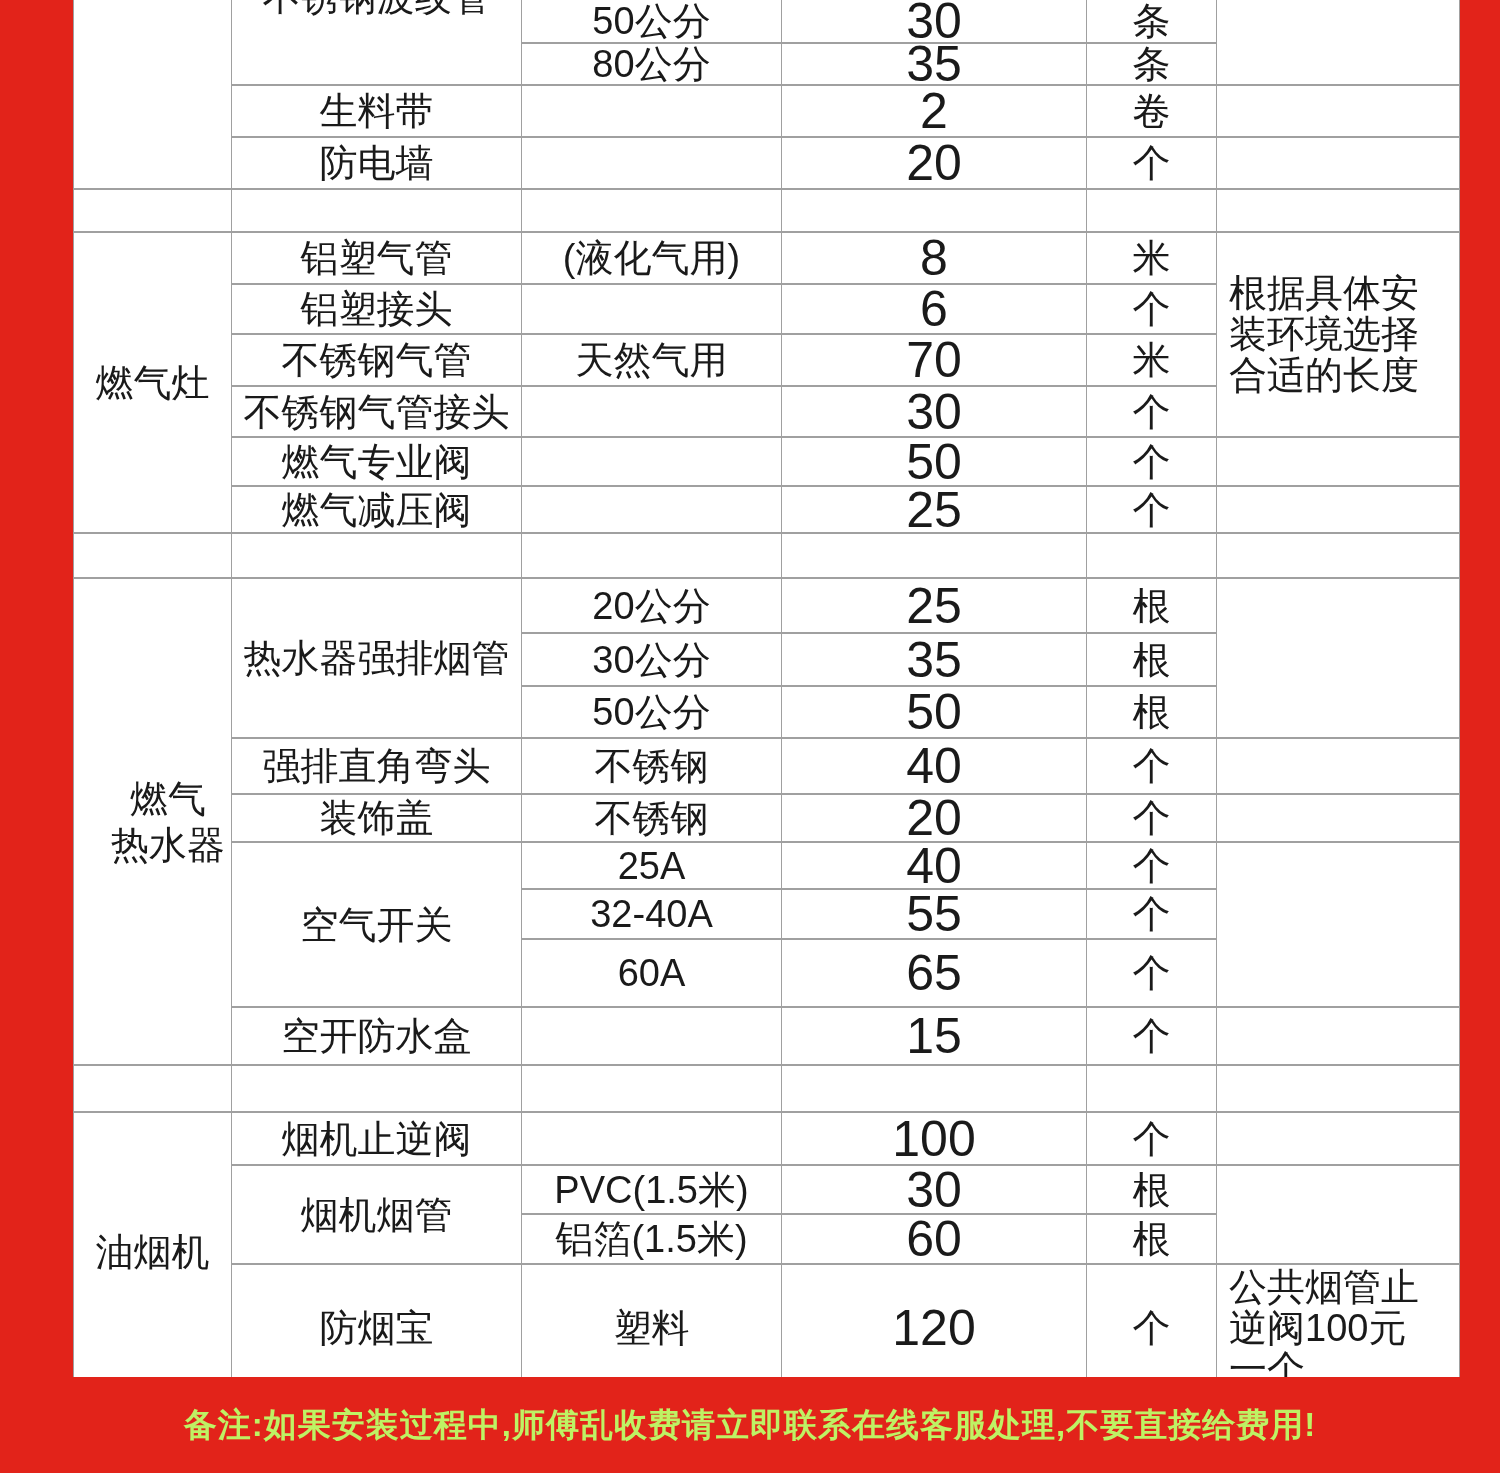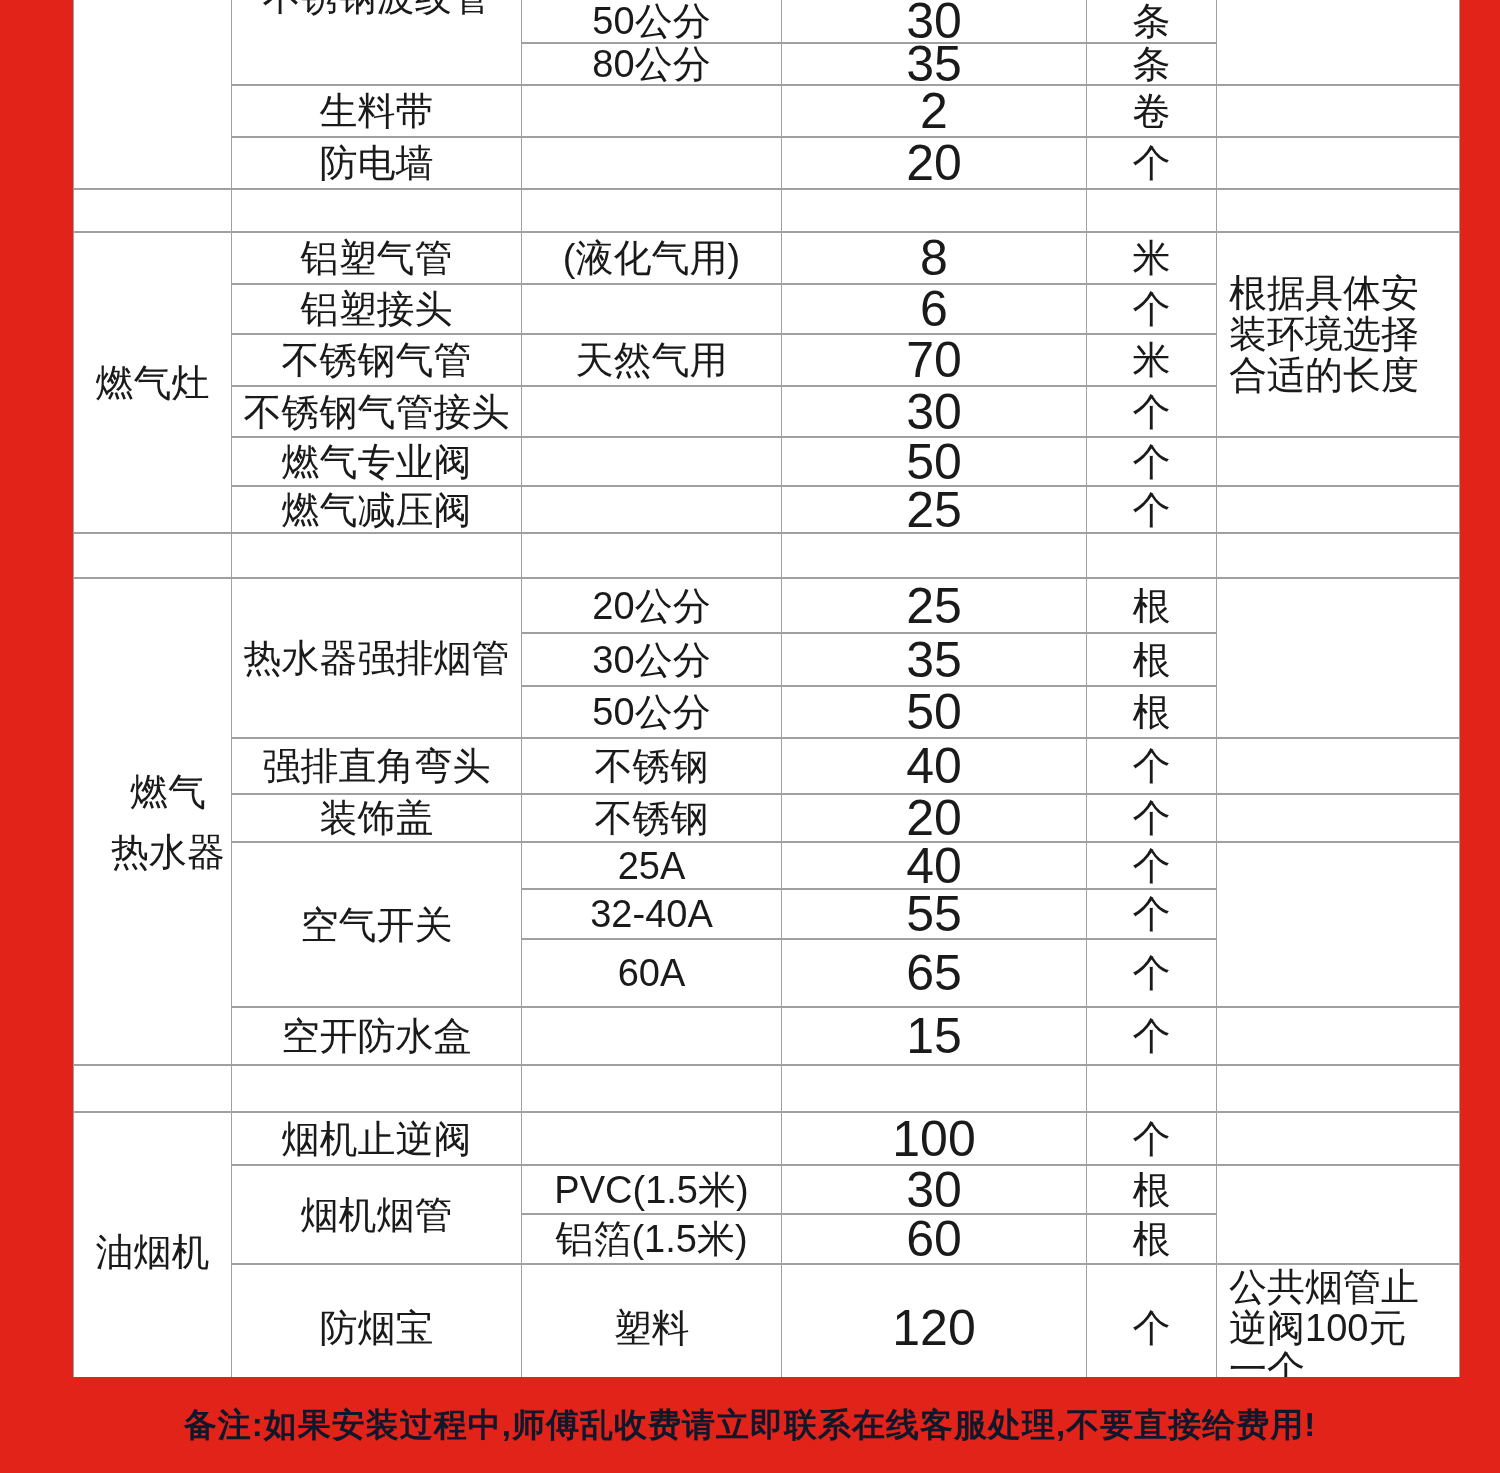--- a/index.html
+++ b/index.html
@@ -10,32 +10,32 @@
   }
   .table-wrap{position:absolute;left:73px;top:0;width:1386px;background:#ffffff;}
   table{border-collapse:collapse;table-layout:fixed;width:1386px;background:#ffffff;}
   td{
     border:solid #a0a0a0;border-width:2px 1px;
     vertical-align:middle;text-align:center;
     font-size:38px;color:#1a1a1a;padding:0;line-height:40px;
   }
   tr.first td{border-top:none;}
   td.price{font-size:50px;line-height:40px;}
-  td.pre{white-space:pre-line;line-height:60px;padding-left:31px;}
+  td.pre{white-space:pre-line;line-height:46px;padding-left:31px;}
   td.note{
     text-align:left;padding:0 22px 0 12px;
     white-space:pre-line;line-height:41px;font-size:38px;
   }
   td.cut{position:relative;overflow:hidden;}
   .cut-text{position:absolute;top:-25px;left:0;width:100%;text-align:center;line-height:44px;}
   .banner{
     position:absolute;left:0;top:1377px;width:1500px;height:96px;
     display:flex;align-items:center;justify-content:center;background:#e2231a;
   }
-  .banner span{color:#0f172a;font-size:33px;font-weight:bold;letter-spacing:1px;}
+  .banner span{color:#bef264;font-size:33px;font-weight:bold;letter-spacing:1px;}
 </style>
 </head>
 <body>
 
 <div class="table-wrap">
 <table>
   <colgroup>
     <col style="width:158px">
         <col style="width:290px">
         <col style="width:260px">

